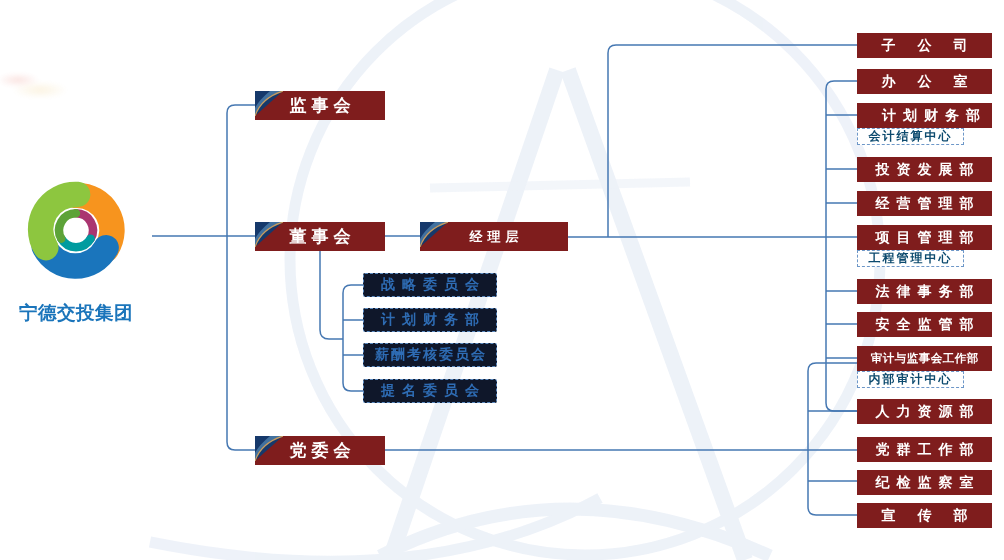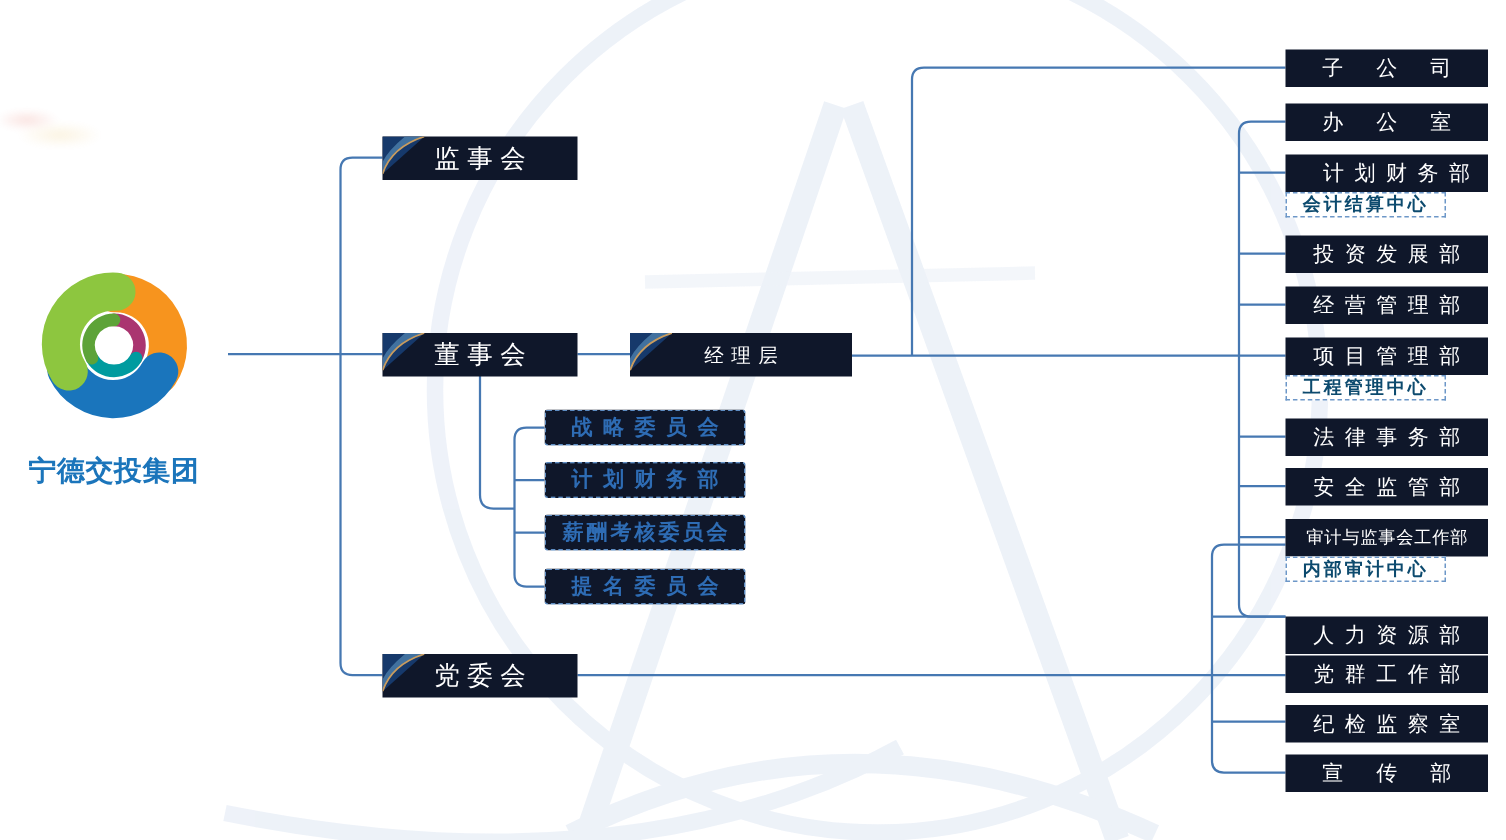--- a/index.html
+++ b/index.html
@@ -3,22 +3,22 @@
 <meta charset="utf-8">
 <style>
   html,body{margin:0;padding:0;background:#fff;}
   #stage{
     position:relative;width:1004px;height:560px;overflow:hidden;background:#ffffff;
     font-family:"Liberation Sans","DejaVu Sans",sans-serif;
   }
   svg.layer{position:absolute;left:0;top:0;pointer-events:none;}
   
   .box{
-    position:absolute;background:#0f172a;color:#fff;display:flex;
-    align-items:center;justify-content:center;font-weight:normal;box-sizing:border-box;
+    position:absolute;background:#7f1d1d;color:#fff;display:flex;
+    align-items:center;justify-content:center;font-weight:bold;box-sizing:border-box;
   }
   .gov-box{left:255px;width:130px;height:29px;font-size:17px;letter-spacing:5px;padding-left:5px;}
   .mgmt-box{left:420px;width:148px;height:29px;font-size:13px;letter-spacing:5px;padding-left:5px;}
   .corner{position:absolute;left:0;top:0;}
   .dept-box{left:857px;width:135px;height:25px;font-size:14px;}
   .sub-box{
     position:absolute;left:857px;width:107px;height:17px;background:#fff;
     border:1px dashed #6d97c8;color:#0c4a6e;font-weight:bold;font-size:12px;letter-spacing:2px;
     display:flex;align-items:center;justify-content:center;box-sizing:border-box;
   }
@@ -141,19 +141,19 @@
       <div class="box dept-box" style="top: 103px; letter-spacing: 7px; padding-left: 20px;">计划财务部</div>
       <div class="sub-box" style="top: 128px;">会计结算中心</div>
       <div class="box dept-box" style="top: 157px; letter-spacing: 7px; padding-left: 7px;">投资发展部</div>
       <div class="box dept-box" style="top: 191px; letter-spacing: 7px; padding-left: 7px;">经营管理部</div>
       <div class="box dept-box" style="top: 225px; letter-spacing: 7px; padding-left: 7px;">项目管理部</div>
       <div class="sub-box" style="top: 250px;">工程管理中心</div>
       <div class="box dept-box" style="top: 279px; letter-spacing: 7px; padding-left: 7px;">法律事务部</div>
       <div class="box dept-box" style="top: 312px; letter-spacing: 7px; padding-left: 7px;">安全监管部</div>
       <div class="box dept-box" style="top: 346px; letter-spacing: 0.5px; padding-left: 0.5px; font-size: 11.5px;">审计与监事会工作部</div>
       <div class="sub-box" style="top: 371px;">内部审计中心</div>
-      <div class="box dept-box" style="top: 399px; letter-spacing: 7px; padding-left: 7px; margin-top: 12px;">人力资源部</div>
+      <div class="box dept-box" style="top: 399px; letter-spacing: 7px; padding-left: 7px;">人力资源部</div>
       <div class="box dept-box" style="top: 437px; letter-spacing: 7px; padding-left: 7px;">党群工作部</div>
       <div class="box dept-box" style="top: 470px; letter-spacing: 7px; padding-left: 7px;">纪检监察室</div>
       <div class="box dept-box" style="top: 503px; letter-spacing: 22px; padding-left: 22px;">宣传部</div>
     </div>
 
 </div>
 
 </body></html>

